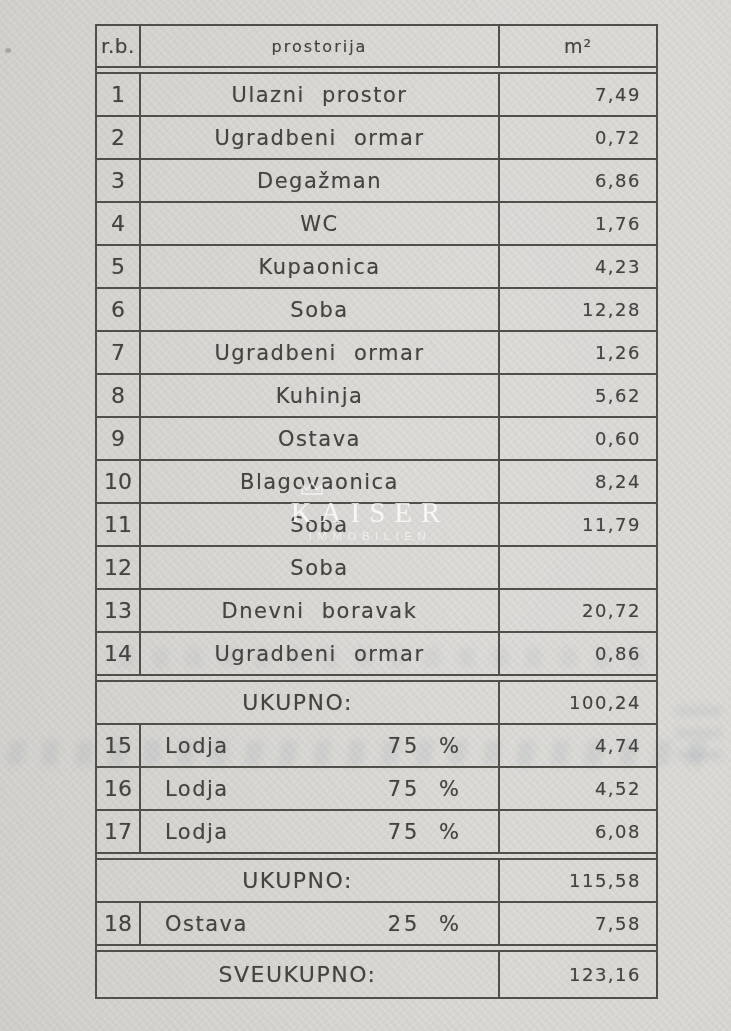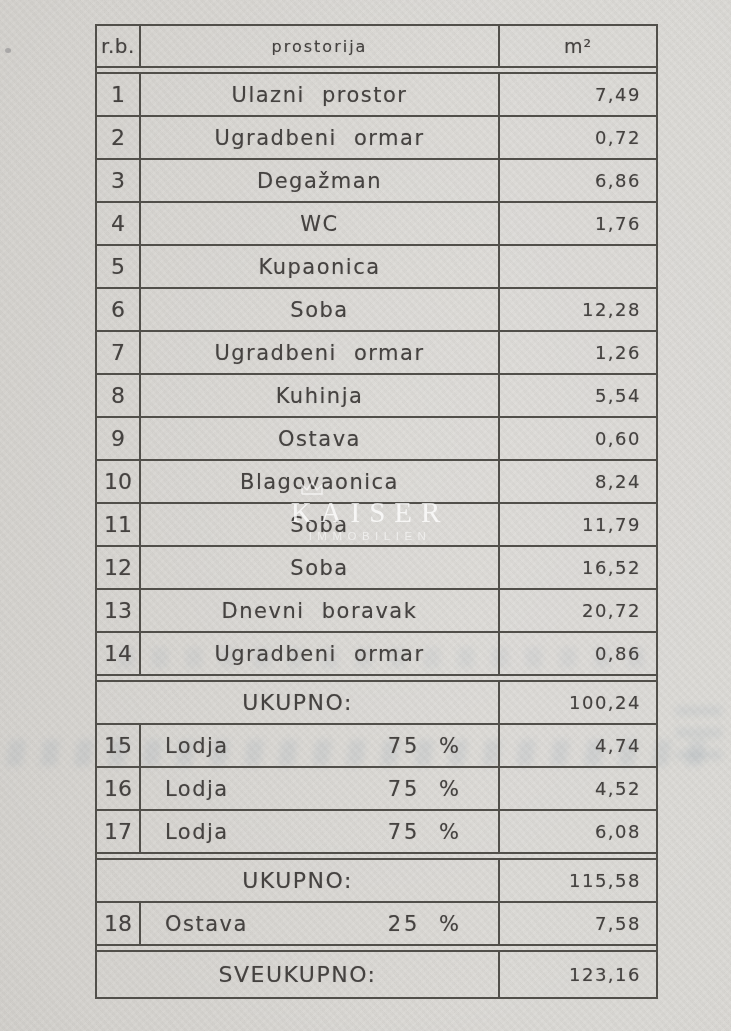--- a/index.html
+++ b/index.html
@@ -102,55 +102,55 @@
       <div class="c c-area">6,86</div>
     </div>
     <div class="row">
       <div class="c c-num">4</div>
       <div class="c c-name">WC</div>
       <div class="c c-area">1,76</div>
     </div>
     <div class="row">
       <div class="c c-num">5</div>
       <div class="c c-name">Kupaonica</div>
+      <div class="c c-area">4,23</div>
     </div>
     <div class="row">
       <div class="c c-num">6</div>
       <div class="c c-name">Soba</div>
       <div class="c c-area">12,28</div>
     </div>
     <div class="row">
       <div class="c c-num">7</div>
       <div class="c c-name">Ugradbeni ormar</div>
       <div class="c c-area">1,26</div>
     </div>
     <div class="row">
       <div class="c c-num">8</div>
       <div class="c c-name">Kuhinja</div>
-      <div class="c c-area">5,54</div>
+      <div class="c c-area">5,62</div>
     </div>
     <div class="row">
       <div class="c c-num">9</div>
       <div class="c c-name">Ostava</div>
       <div class="c c-area">0,60</div>
     </div>
     <div class="row">
       <div class="c c-num">10</div>
       <div class="c c-name">Blagovaonica</div>
       <div class="c c-area">8,24</div>
     </div>
     <div class="row">
       <div class="c c-num">11</div>
       <div class="c c-name">Soba</div>
       <div class="c c-area">11,79</div>
     </div>
     <div class="row">
       <div class="c c-num">12</div>
       <div class="c c-name">Soba</div>
-      <div class="c c-area">16,52</div>
     </div>
     <div class="row">
       <div class="c c-num">13</div>
       <div class="c c-name">Dnevni boravak</div>
       <div class="c c-area">20,72</div>
     </div>
     <div class="row">
       <div class="c c-num">14</div>
       <div class="c c-name">Ugradbeni ormar</div>
       <div class="c c-area">0,86</div>

